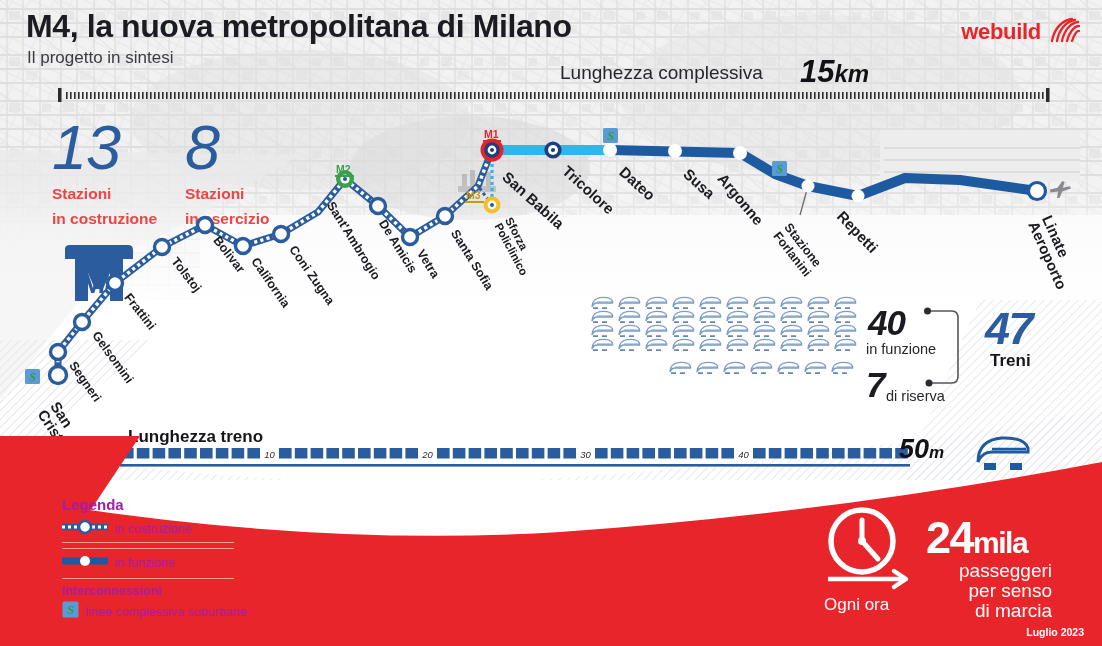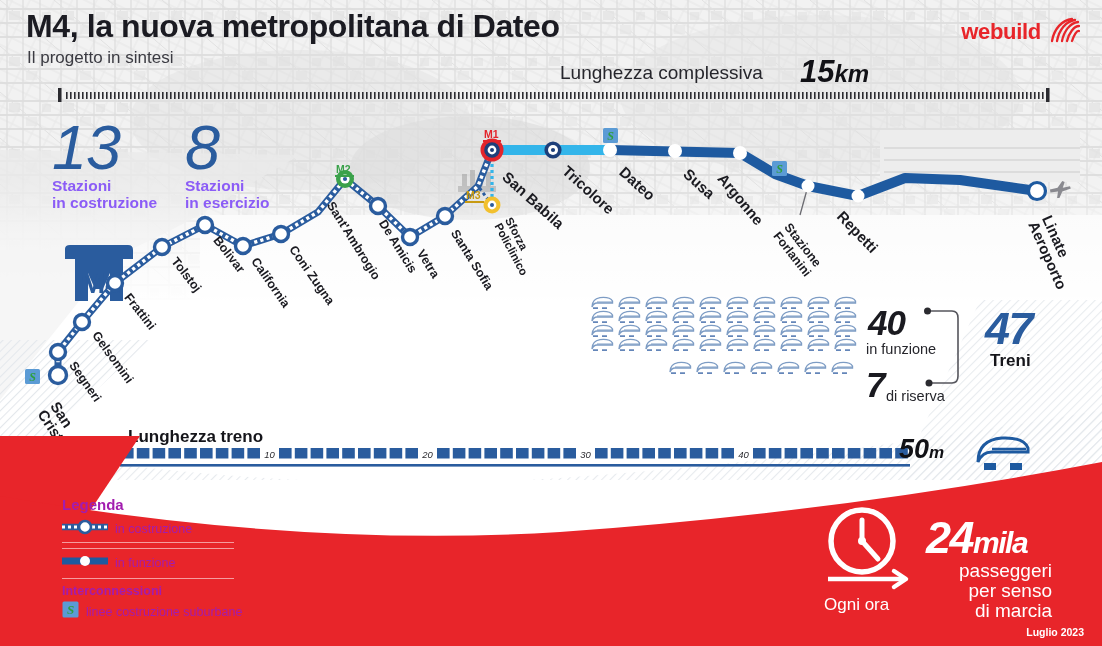--- a/index.html
+++ b/index.html
@@ -52,22 +52,23 @@
   .len-num .u { font-size:24px; }
   .topruler { position:absolute; left:58px; top:88px; }
 
   
   .stat { position:absolute; }
   .stat .n {
     font-size:63px; font-weight:normal; font-style:italic;
     color:#2a5c9e; line-height:0.95; letter-spacing:-1px;
   }
   .stat .l1, .stat .l2 {
-    font-size:15.5px; font-weight:bold; color:#8b5cf6; line-height:1.08;
+    font-size:15.5px; font-weight:bold; color:#ef4444; line-height:1.08;
     white-space:nowrap;
+    margin-top:8px;
   }
 
   
   .m4 { position:absolute; left:63px; top:243px; }
 
   
   .metro { position:absolute; left:0; top:0; }
 
   
   .stn {
@@ -119,21 +120,21 @@
   .legend h4 { font-size:12.5px; font-weight:bold; margin-bottom:5px; }
 
   
   .clock { position:absolute; left:822px; top:505px; }
   .ogni {
     position:absolute; left:824px; top:595px;
     font-size:17px; color:#fff; white-space:nowrap;
   }
   .pax-n {
     position:absolute; left:926px; top:512px;
-    font-size:45px; font-weight:bold; font-style:italic; color:#fff;
+    font-size:45px; font-weight:bold; color:#fff;
     letter-spacing:-1.5px; white-space:nowrap;
   }
   .pax-n .u { font-size:30px; }
   .pax-l {
     position:absolute; left:944px; top:561px;
     font-size:19px; color:#fff; line-height:1.05; text-align:right;
     width:108px;
   }
   .date {
     position:absolute; right:18px; bottom:8px;
@@ -212,21 +213,21 @@
           <rect width="6" height="6" fill="none"></rect>
           <line x1="0" y1="0" x2="0" y2="6" stroke="#e4e8ec" stroke-width="2.2"></line>
         </pattern>
       </defs>
       <path d="M0 40 L150 40 L0 180 Z" fill="url(#hatch1)"></path>
       <path d="M980 0 L1102 0 L1102 180 L900 180 Z" fill="url(#hatch1)" opacity="0.85"></path>
       <path d="M0 148 Q300 196 560 178 Q840 158 1102 110 L1102 180 L0 180 Z" fill="url(#hatch1)" opacity="0.9"></path>
     </svg>
   </div>
 
-  <div class="title">M4, la nuova metropolitana di Dateo</div>
+  <div class="title">M4, la nuova metropolitana di Milano</div>
   <div class="subtitle">Il progetto in sintesi</div>
 
   <div class="logo">
     <span class="logo-text">webuild</span>
     <span>
       <svg width="32" height="26" viewBox="0 0 32 26">
         <g fill="none" stroke="#e8252a" stroke-width="2.3" stroke-linecap="round">
           <path d="M4 24 C6 12 14 3 24 2"></path>
           <path d="M9 24 C11 13 18 4 27 3"></path>
           <path d="M14 24 C16 14 22 6 30 5"></path>
@@ -832,21 +833,21 @@
 
     <h4>Interconnessioni</h4>
 
     <div class="leg-row" style="margin-top:2px;">
       <span>
         <svg width="17" height="17" viewBox="0 0 17 17">
           <rect x="0.5" y="0.5" width="16" height="16" rx="1.5" fill="#5b9bd5"></rect>
           <text x="8.5" y="13" font-family="Liberation Serif, serif" font-size="13" font-weight="bold" font-style="italic" fill="#2f9e3f" text-anchor="middle">S</text>
         </svg>
       </span>
-      <span class="lt">linee costruzione suburbane</span>
+      <span class="lt">linee complessiva suburbane</span>
     </div>
 
   </div>
 
   <div class="clock">
     <svg width="92" height="86" viewBox="0 0 92 86">
       <circle cx="40" cy="36" r="31" fill="none" stroke="#ffffff" stroke-width="5.5"></circle>
       <circle cx="40" cy="36" r="4" fill="#ffffff"></circle>
       <path d="M40 36 L40 15" stroke="#ffffff" stroke-width="5" stroke-linecap="round"></path>
       <path d="M40 36 L56 54" stroke="#ffffff" stroke-width="5" stroke-linecap="round"></path>

